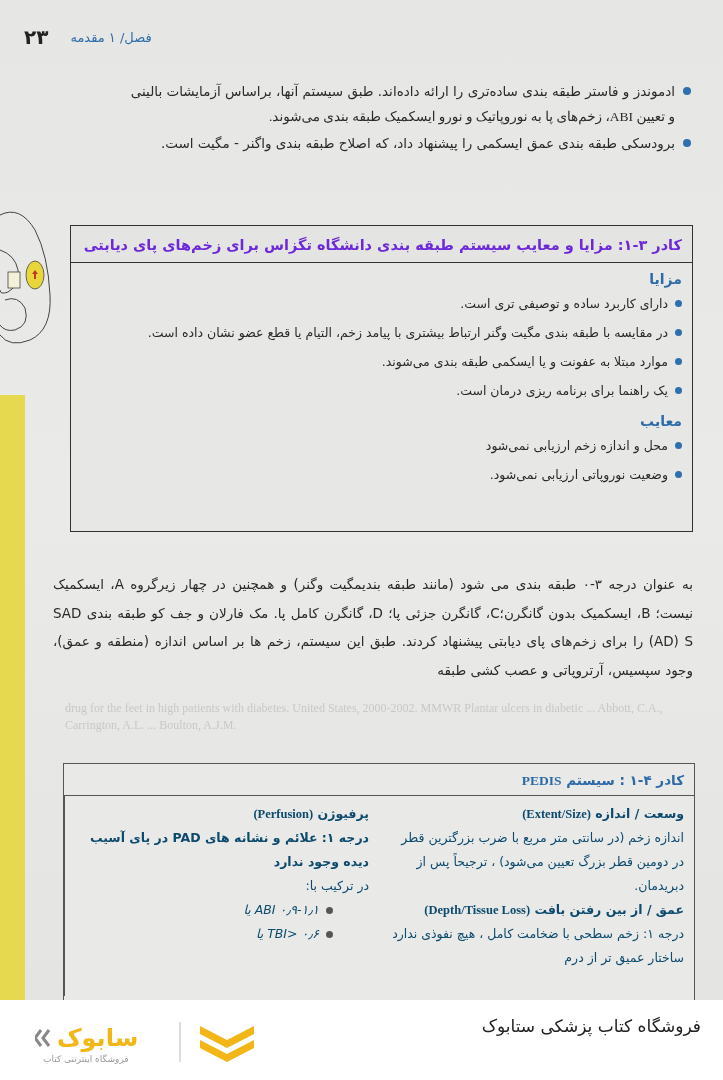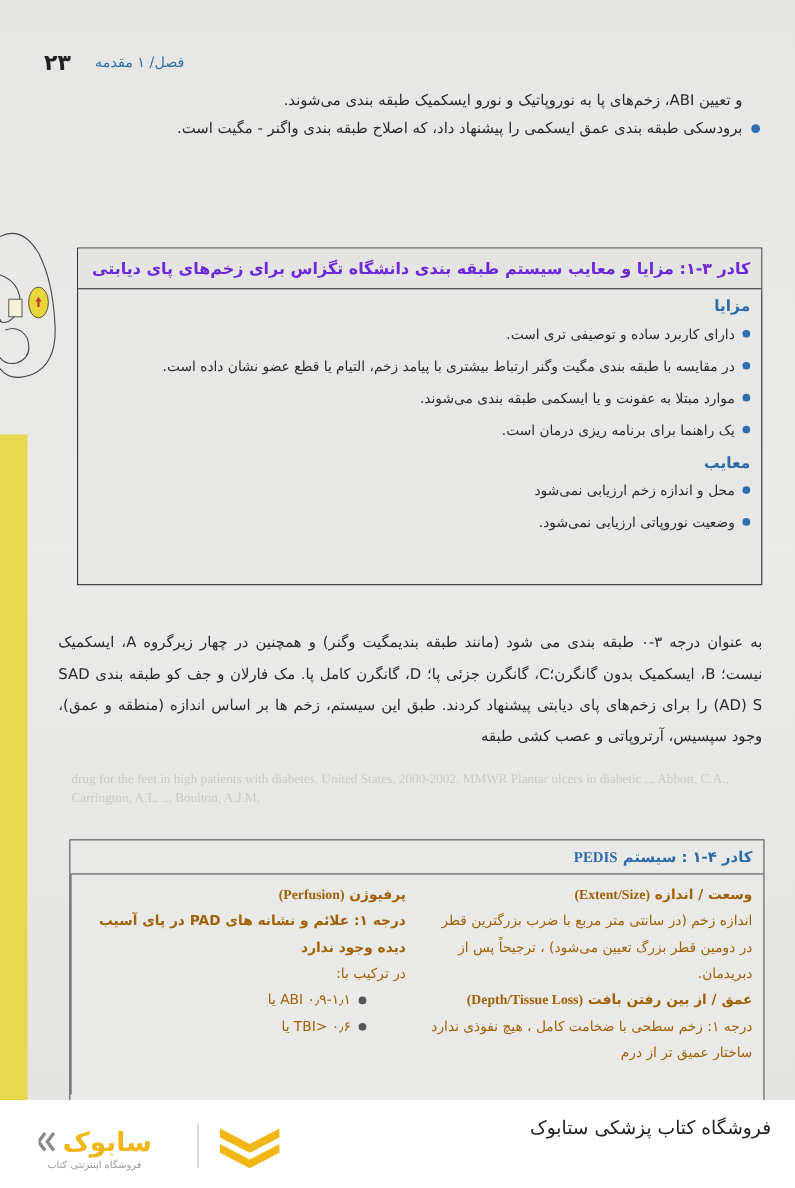--- a/index.html
+++ b/index.html
@@ -9,40 +9,40 @@
     font-family: "DejaVu Sans", sans-serif;
     color: #2a2a2a;
     position: relative;
   }
   .page {
     position: absolute; left: 0; top: 0; width: 723px; height: 1000px;
     background: linear-gradient(180deg, #e6e6e4 0%, #eaeae8 50%, #e4e4e2 100%);
     overflow: hidden;
   }
   .header {
-    position: absolute; top: 22px; left: 40px; height: 30px;
-    display: flex; align-items: center; gap: 22px; margin-top: 20px;
+    position: absolute; top: 22px; left: 24px; height: 30px;
+    display: flex; align-items: center; gap: 22px;
   }
   .page-num { font-size: 20px; font-weight: bold; color: #222; letter-spacing: 1px; }
   .chapter { font-size: 13px; color: #2f6fa9; direction: rtl; }
 
   .side-yellow {
     position: absolute; left: 0; top: 395px; width: 25px; height: 605px;
     background: #e6d84f;
   }
   .foot-illus { position: absolute; left: 0; top: 200px; width: 55px; height: 150px; }
 
   .rtl { direction: rtl; text-align: right; }
   .bullets { position: absolute; right: 30px; top: 78px; width: 640px; font-size: 13.5px; line-height: 26px; }
   .bullet-line { position: relative; padding-right: 18px; }
   .bullet-line .dot {
     position: absolute; right: 2px; top: 9px; width: 8px; height: 8px; border-radius: 50%;
     background: #2e6fad;
   }
-  .cont-line { padding-right: 18px; }
+  .cont-line { padding-right: 18px; font-family: Liberation Serif, serif; }
 
   .box1 {
     position: absolute; left: 70px; right: 30px; top: 225px; height: 307px;
     border: 1.5px solid #333;
     background: #e7e7e5;
   }
   .box1 .title {
     border-bottom: 1.5px solid #333;
     padding: 6px 10px 4px 10px;
     color: #6d28d9; font-weight: bold; font-size: 14.5px; line-height: 26px;
@@ -67,25 +67,25 @@
     position: absolute; left: 63px; right: 28px; top: 763px; height: 240px;
     border: 1.5px solid #555;
     background: #e9e9e7;
   }
   .box2 .title {
     padding: 8px 10px 6px; font-size: 13.5px; font-weight: bold; color: #2d6aa8;
     border-bottom: 1.2px solid #555;
   }
   .box2 .title .en { font-family: "Liberation Serif", serif; color: #2d6aa8; }
   .box2 .cols { display: flex; flex-direction: row-reverse; height: 200px; }
-  .box2 .col { width: 50%; padding: 6px 10px; font-size: 12.5px; line-height: 24px; color: #a16207; }
+  .box2 .col { width: 50%; padding: 6px 10px; font-size: 12.5px; line-height: 24px; color: #0c4a6e; }
   .box2 .col.right { border-left: 1.2px solid #555; }
   .box2 .h { font-weight: bold; }
   .box2 .en { font-family: "Liberation Serif", serif; }
-  .box2 .li { position: relative; padding-right: 50px; }
+  .box2 .li { position: relative; padding-right: 50px; font-style: italic; }
   .box2 .li .dot { position: absolute; right: 36px; top: 9px; width: 7px; height: 7px; border-radius: 50%; background: #555; }
 
   .banner {
     position: absolute; left: 0; top: 1000px; width: 723px; height: 80px;
     background: #ffffff;
   }
   .logo-wrap { position: absolute; left: 35px; top: 18px; width: 240px; height: 48px; }
   .store-fa { position: absolute; right: 22px; top: 16px; font-size: 17px; color: #222; direction: rtl; }
   .store-url { position: absolute; right: 18px; top: 45px; font-size: 18px; letter-spacing: 6px; color: #222; font-family: Liberation Serif, serif; margin-top: 32px; }
   .store-url .hl { color: #f2b616; }
@@ -105,20 +105,24 @@
     <path d="M0 50 Q15 55 18 70 Q20 85 8 92 Q0 95 0 90" fill="none" stroke="#444" stroke-width="1"></path>
     <path d="M5 100 Q18 95 25 108 Q30 125 15 130 Q5 132 0 125" fill="none" stroke="#444" stroke-width="1"></path>
     <rect x="8" y="72" width="12" height="16" fill="#f4f1d8" stroke="#444" stroke-width="0.8"></rect>
     <ellipse cx="35" cy="75" rx="9" ry="14" fill="#e8d63a" stroke="#444" stroke-width="0.8"></ellipse>
     <path d="M35 70 l-3 4 h2 v5 h2 v-5 h2 z" fill="#c0392b"></path>
   </svg>
 
   <div class="side-yellow"></div>
 
   <div class="bullets rtl">
+    <div class="bullet-line">
+      <span class="dot"></span>
+      <span>ادموندز و فاستر طبقه بندی ساده‌تری را ارائه داده‌اند. طبق سیستم آنها، براساس آزمایشات بالینی</span>
+    </div>
     <div class="cont-line">و تعیین ABI، زخم‌های پا به نوروپاتیک و نورو ایسکمیک طبقه بندی می‌شوند.</div>
     <div class="bullet-line">
       <span class="dot"></span>
       <span>برودسکی طبقه بندی عمق ایسکمی را پیشنهاد داد، که اصلاح طبقه بندی واگنر - مگیت است.</span>
     </div>
   </div>
 
   <div class="box1 rtl">
     <div class="title">کادر ۳-۱: مزایا و معایب سیستم طبقه بندی دانشگاه تگزاس برای زخم‌های پای دیابتی</div>
     <div class="section-h">مزایا</div>

